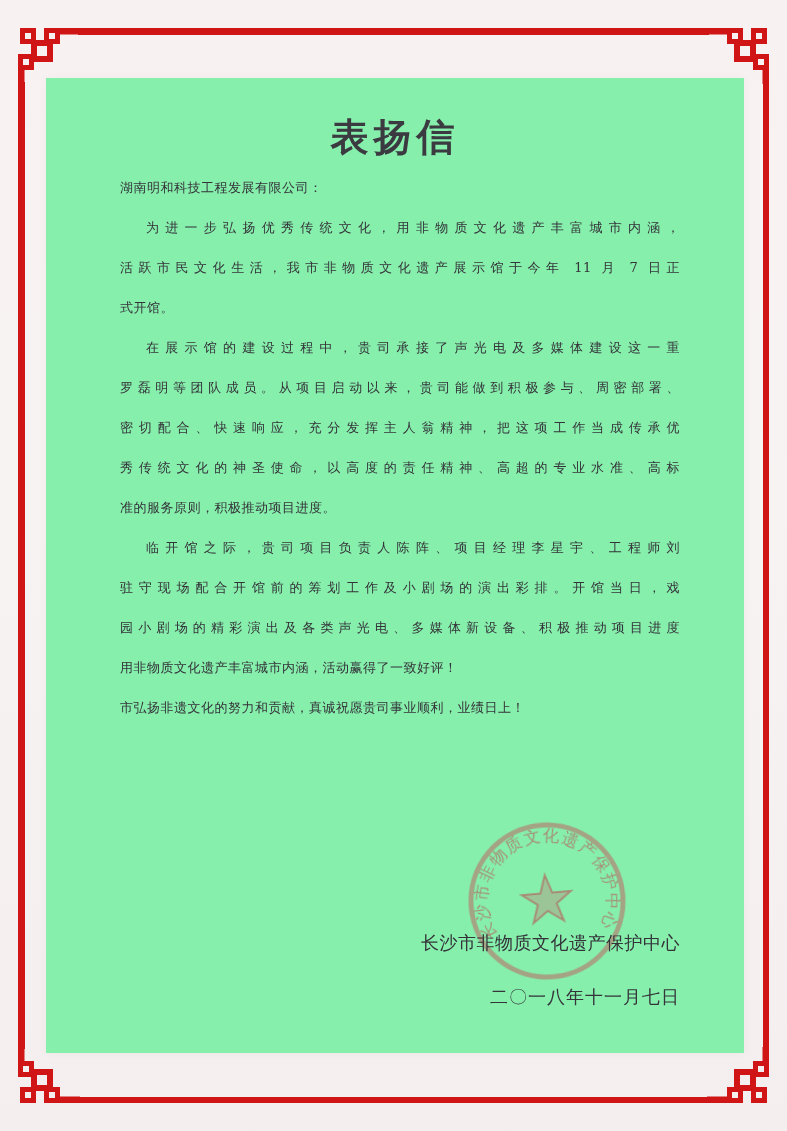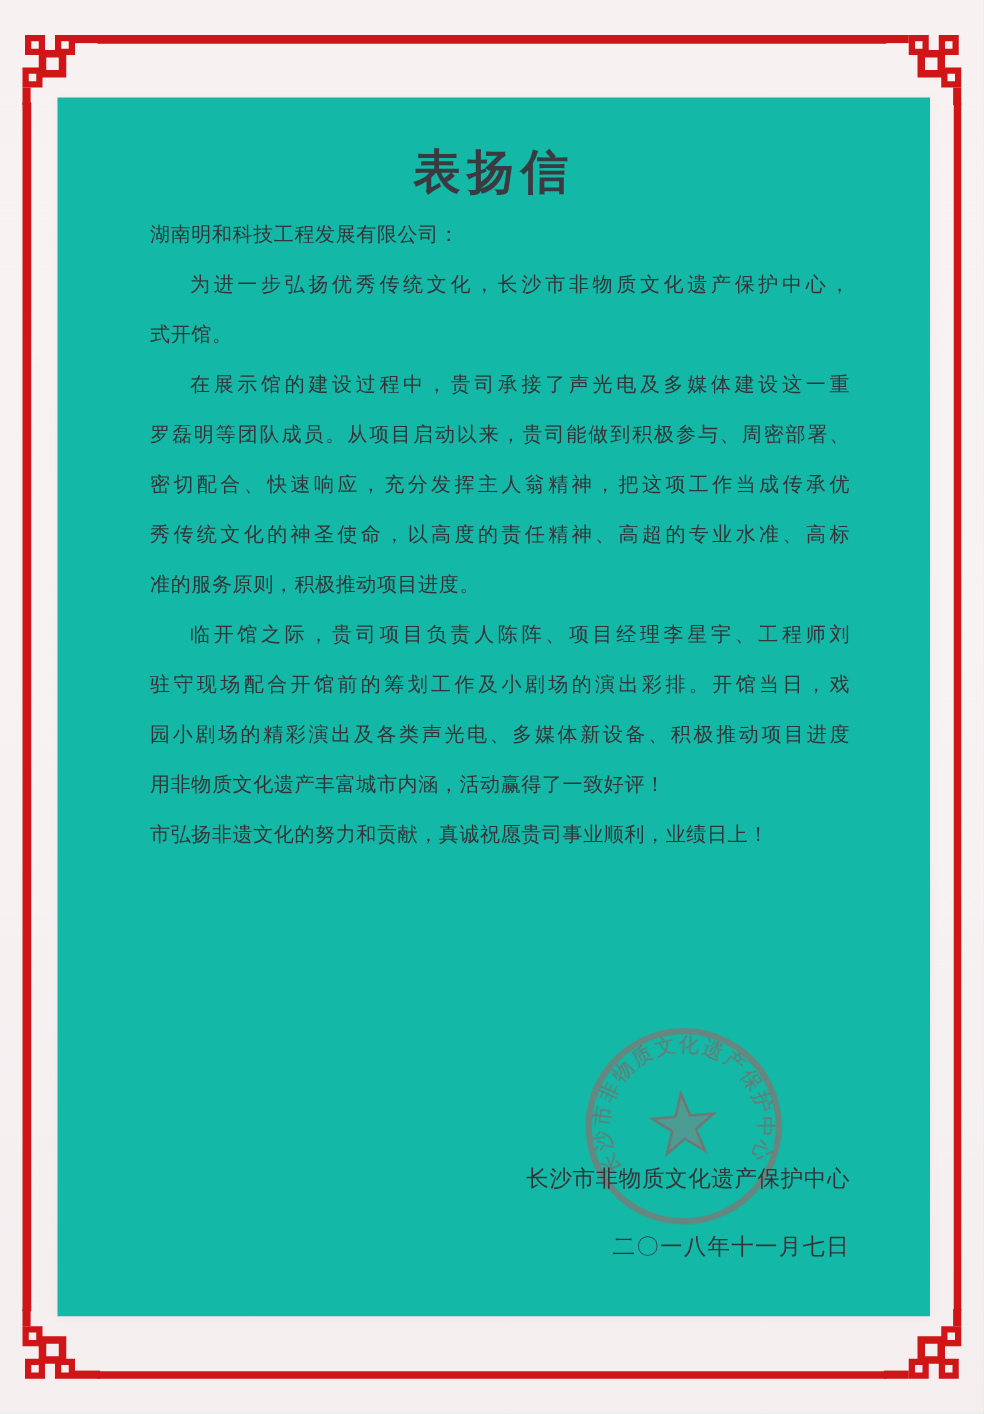--- a/index.html
+++ b/index.html
@@ -21,30 +21,30 @@
   .frame-line.left{left:18px;top:82px;width:6.5px;height:967px;}
   .frame-line.right{left:762.5px;top:82px;width:6.5px;height:967px;}
   .corner{position:absolute;width:64px;height:64px;color:var(--red);}
   .corner.tl{left:16px;top:20px;}
   .corner.tr{left:707px;top:20px;transform:scaleX(-1);}
   .corner.bl{left:16px;top:1047px;transform:scaleY(-1);}
   .corner.br{left:707px;top:1047px;transform:scale(-1,-1);}
   
   .page{
     position:absolute;left:46px;top:78px;width:698px;height:975px;
-    background:#14b8a6;box-shadow:0 0 8px rgba(120,90,90,0.06);
+    background:#86efac;box-shadow:0 0 8px rgba(120,90,90,0.06);
   }
   .letter-title{
     position:absolute;left:0;top:34px;width:100%;text-align:center;
     font-family:"DejaVu Sans","Liberation Sans",sans-serif;
     font-weight:900;font-size:38px;letter-spacing:5px;color:#3b3a40;
   }
   .text-block{
     position:absolute;left:74px;top:90px;width:560px;
-    font-size:16px;line-height:40px;letter-spacing:0.5px;
+    font-size:13px;line-height:40px;letter-spacing:0.5px;
   }
   .line{text-align:justify;text-align-last:justify;}
   .line.first{text-indent:2em;}
   .line.loose{text-align:left;text-align-last:left;}
   .sign-block{position:absolute;left:74px;width:560px;font-size:18px;text-align:right;}
   .signature{top:853px;padding-right:9px;letter-spacing:0.5px;}
   .dateline{top:893px;padding-right:20px;letter-spacing:1px;margin-top:14px;}
   .sign-block span{position:relative;z-index:2;}
   
   .seal{
@@ -86,21 +86,22 @@
   </svg>
 
 <div class="page">
 
   <div class="letter-title">表扬信</div>
 
   <div class="text-block">
     <div class="line loose">湖南明和科技工程发展有限公司：</div>
 
     <div>
-      <div class="line first">为进一步弘扬优秀传统文化，长沙市非物质文化遗产保护中心，</div>
+      <div class="line first">为进一步弘扬优秀传统文化，用非物质文化遗产丰富城市内涵，</div>
+      <div class="line">活跃市民文化生活，我市非物质文化遗产展示馆于今年 11 月 7 日正</div>
       <div class="line loose">式开馆。</div>
     </div>
 
     <div>
       <div class="line first">在展示馆的建设过程中，贵司承接了声光电及多媒体建设这一重</div>
       <div class="line">罗磊明等团队成员。从项目启动以来，贵司能做到积极参与、周密部署、</div>
       <div class="line">密切配合、快速响应，充分发挥主人翁精神，把这项工作当成传承优</div>
       <div class="line">秀传统文化的神圣使命，以高度的责任精神、高超的专业水准、高标</div>
       <div class="line loose">准的服务原则，积极推动项目进度。</div>
     </div>

